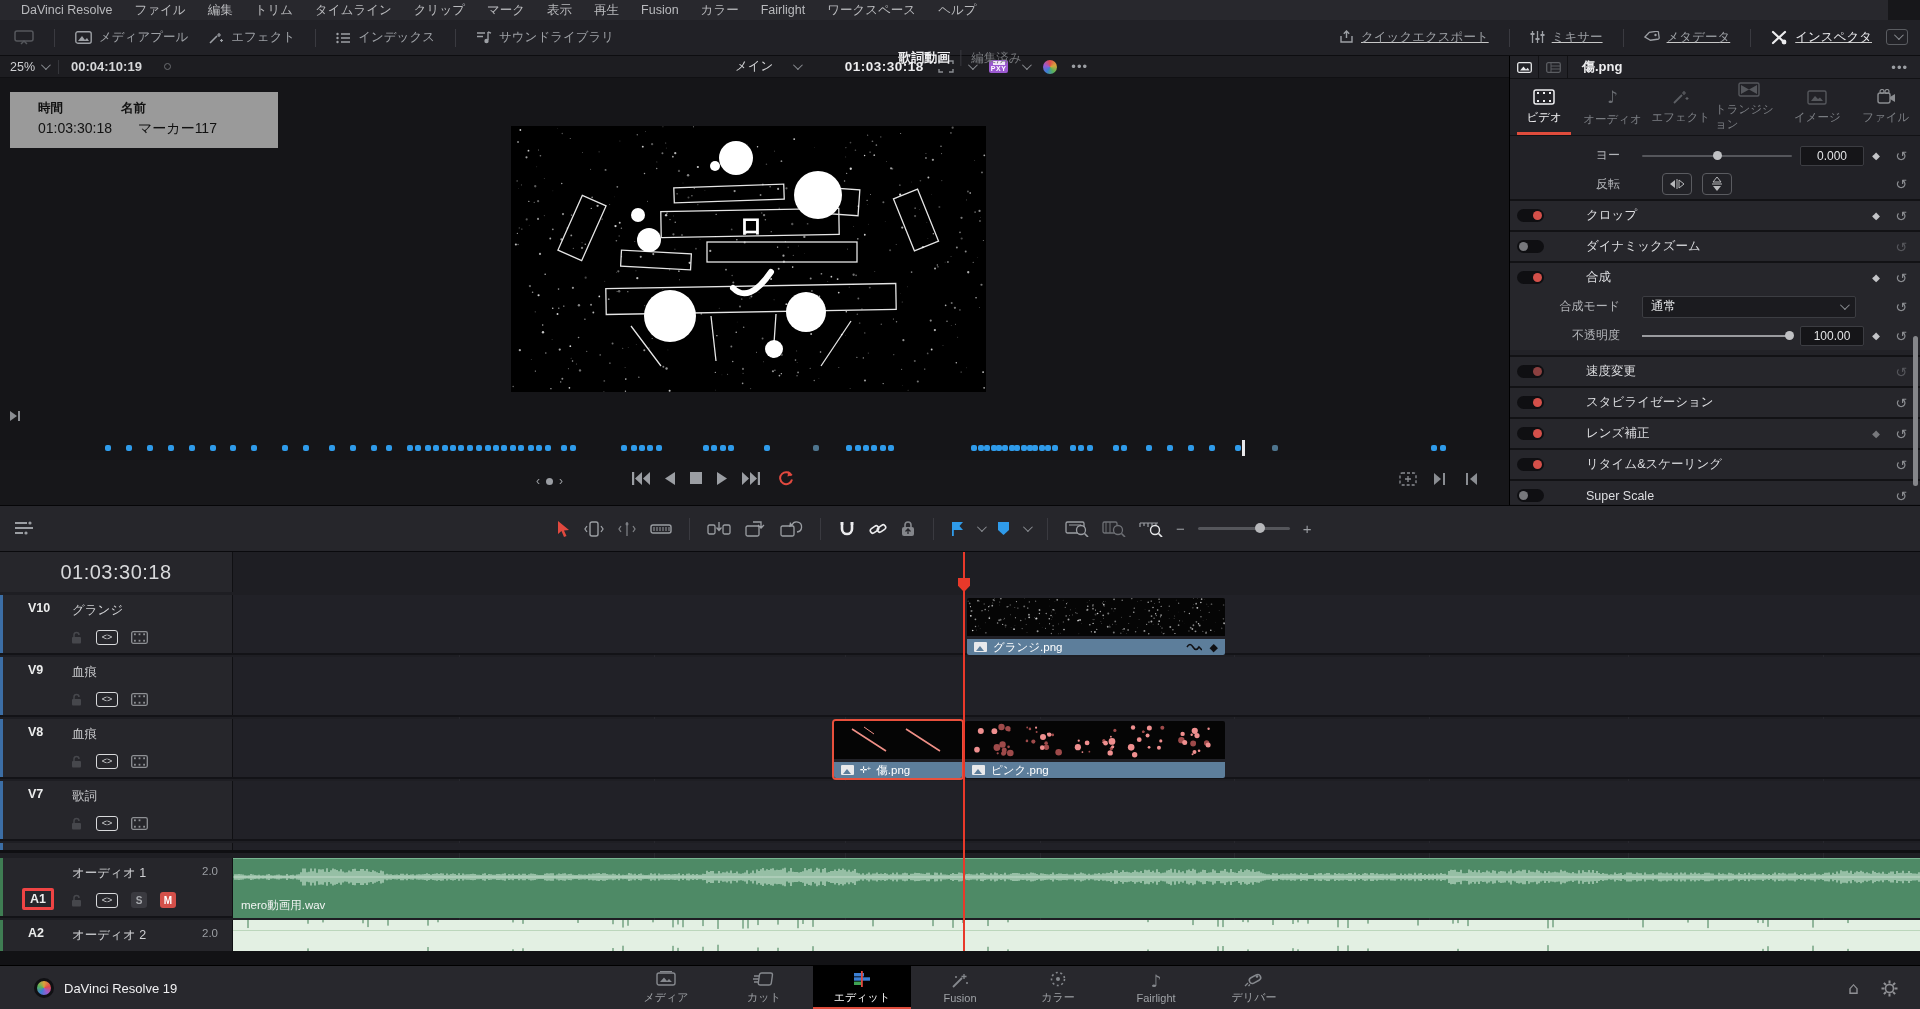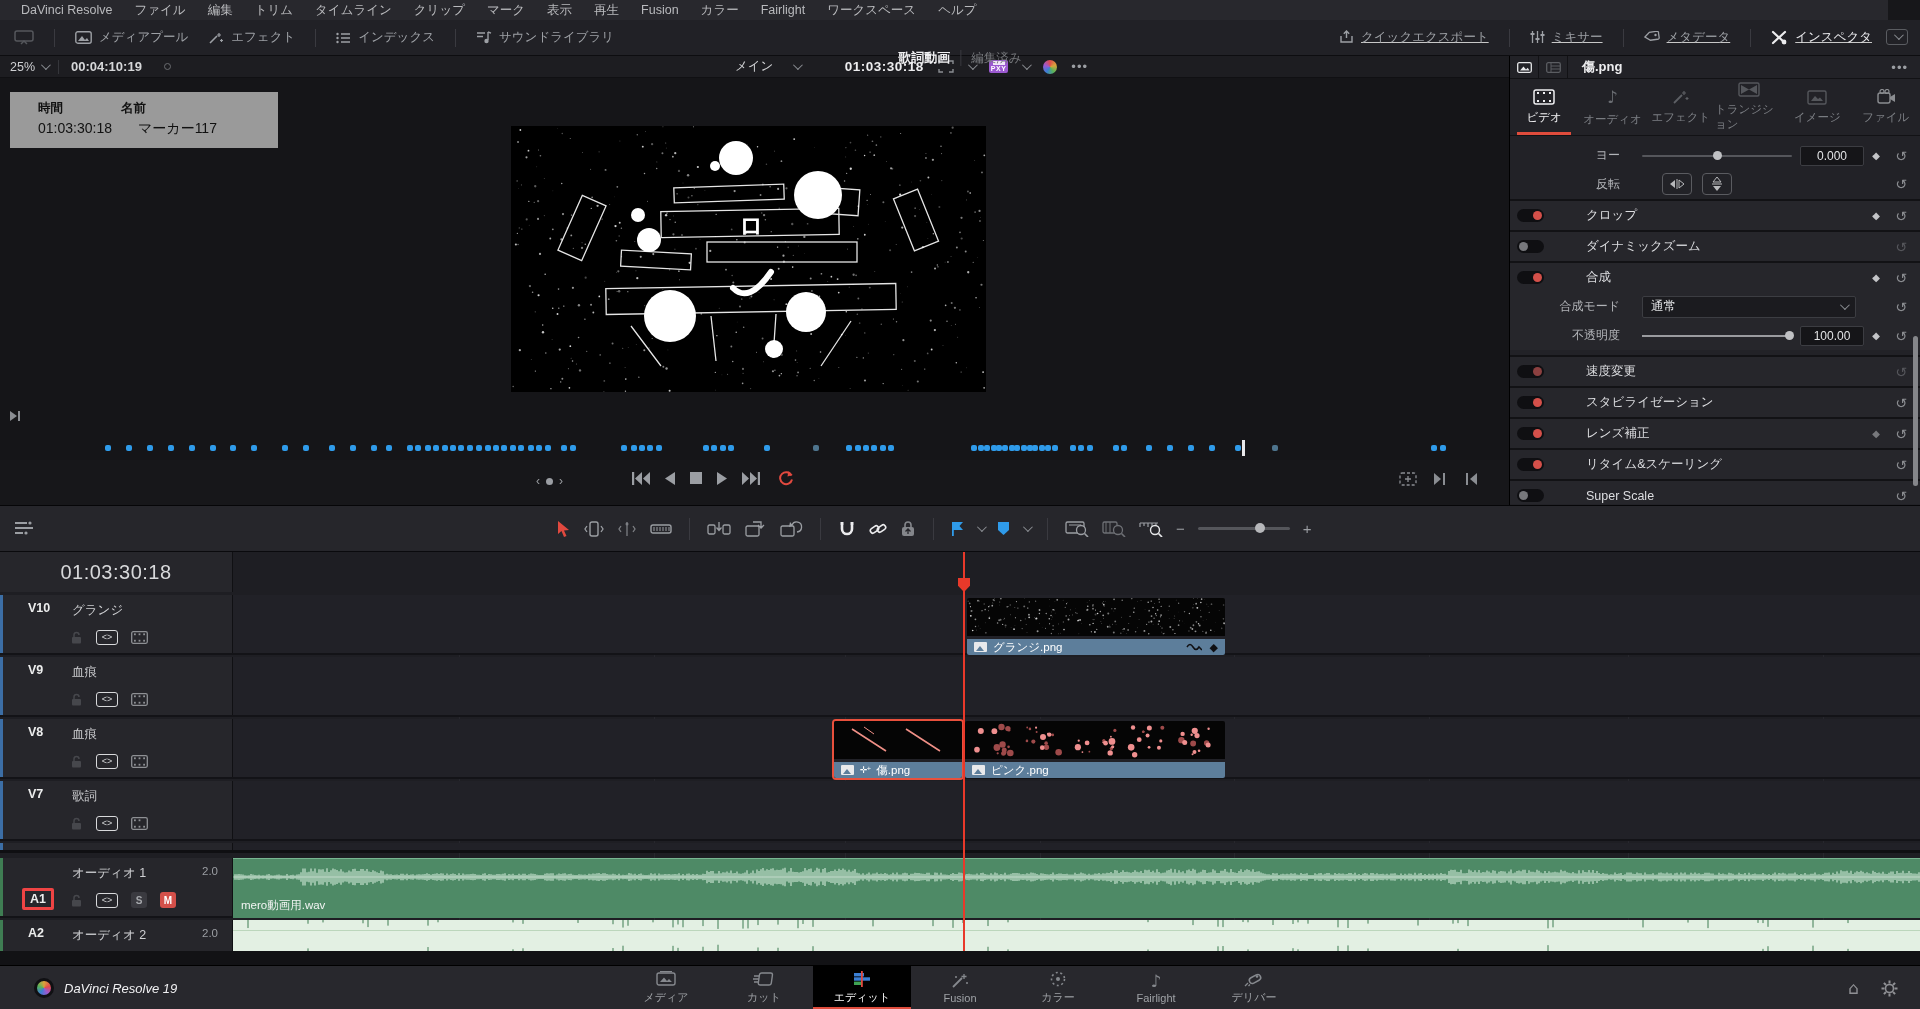--- a/index.html
+++ b/index.html
@@ -134,21 +134,21 @@
   .sparkle{color:#fff;font-size:9px;letter-spacing:-1px;}
   .kfdiamond{color:#101013;font-size:11px;}
   .audioclip{position:absolute;left:0;width:1687px;background:#4e8a66;border-top:1px solid #79b692;}
   .audioclip .aname{position:absolute;left:8px;bottom:5px;color:#f2f5f3;font-size:11.5px;}
   .a2clip{position:absolute;left:0;width:1687px;background:#e3f0e3;}
   .playhead{position:absolute;left:963px;top:0;width:2px;height:399px;background:#e8392a;z-index:8;}
   .ph-handle{position:absolute;left:958px;top:26px;width:12px;height:14px;background:#e8392a;clip-path:polygon(0 0,100% 0,100% 55%,50% 100%,0 55%);z-index:9;}
   .tl-bottom{left:0;top:951px;width:1920px;height:14px;background:#121215;}
   
   .bnav{left:0;top:965px;width:1920px;height:44px;background:#28282d;border-top:1px solid #000;z-index:30;}
-  .brand{position:absolute;left:34px;top:0;height:44px;display:flex;align-items:center;gap:10px;color:#f0f0f2;font-size:13px;font-style:italic;}
+  .brand{position:absolute;left:34px;top:0;height:44px;display:flex;align-items:center;gap:10px;color:#f0f0f2;font-size:13px;}
   .logo{width:20px;height:20px;border-radius:50%;background:conic-gradient(#d9a33b,#e14b4b,#9b59d0,#3b7fd4,#58b35a,#d9a33b);border:3px solid #101013;}
   .pages{position:absolute;left:50%;transform:translateX(-50%);top:0;height:44px;display:flex;}
   .page{width:98px;height:44px;display:flex;flex-direction:column;align-items:center;justify-content:center;gap:3px;color:#9fa2a6;font-size:11px;position:relative;}
   .page.active{background:#000;color:#fff;}
   .page.active:after{content:"";position:absolute;bottom:0;left:0;width:100%;height:3px;background:#e04c3c;}
   .bnav-right{position:absolute;right:22px;top:0;height:44px;display:flex;align-items:center;gap:22px;color:#8f9094;font-size:17px;}
   .glyph{font-family:"DejaVu Sans",sans-serif;}
 </style>
 </head>
 <body>

